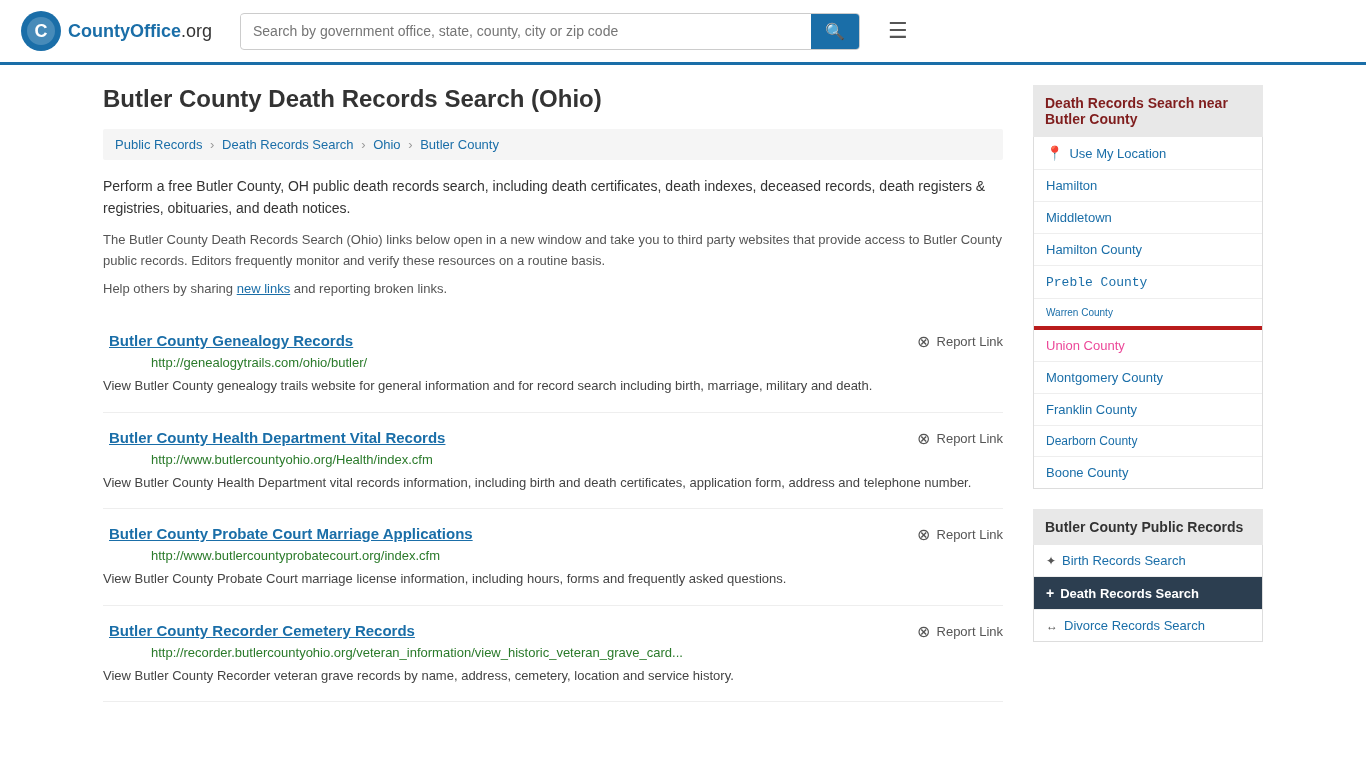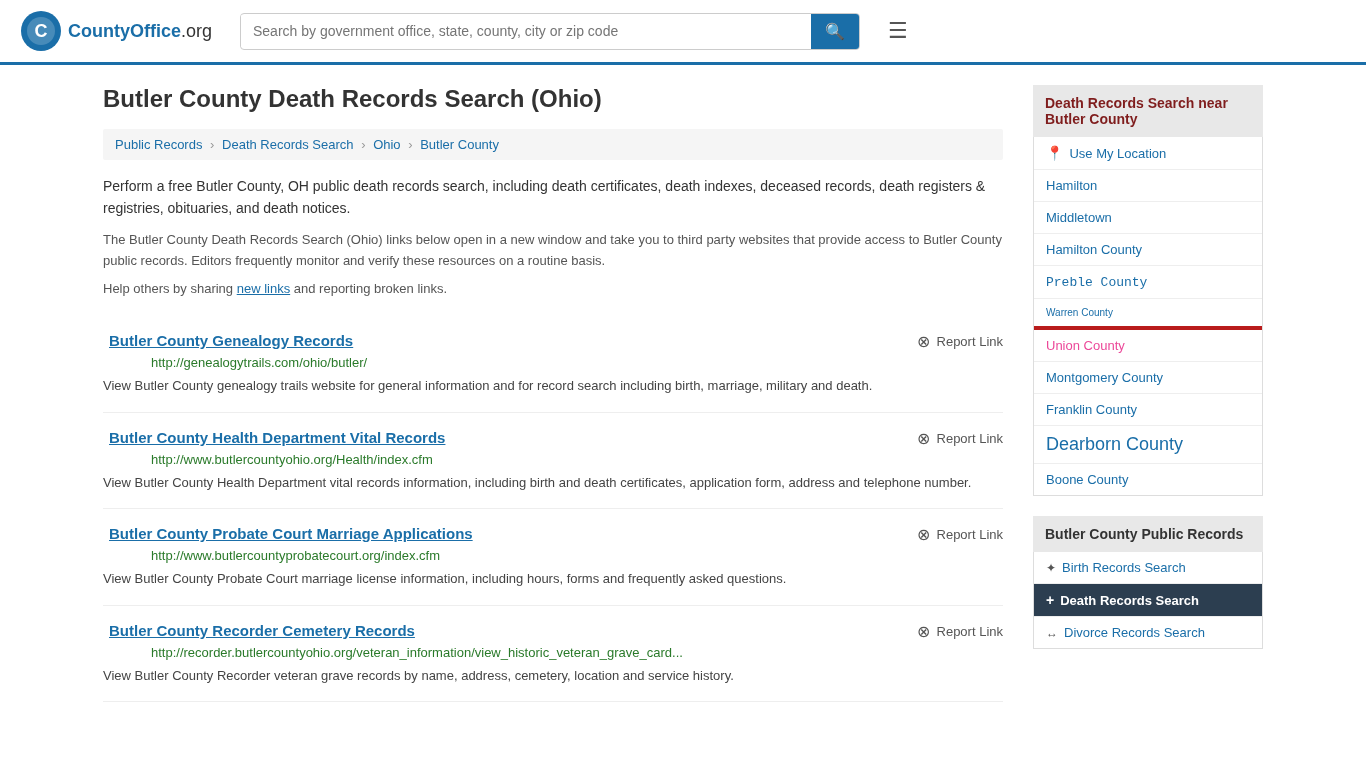--- a/index.html
+++ b/index.html
@@ -337,21 +337,21 @@
         </div>
         <div class="sidebar-list-item" style="padding:8px 12px;border-bottom:1px solid #eee;font-size:13px;">
           <a href="#" style="color:#ec4899;text-decoration:none;">Union County</a>
         </div>
         <div class="sidebar-list-item" style="padding:8px 12px;border-bottom:1px solid #eee;font-size:13px;">
           <a href="#" style="color:#1a6ea8;text-decoration:none;">Montgomery County</a>
         </div>
         <div class="sidebar-list-item" style="padding:8px 12px;border-bottom:1px solid #eee;font-size:13px;">
           <a href="#" style="color:#1a6ea8;text-decoration:none;">Franklin County</a>
         </div>
-        <div class="sidebar-list-item" style="padding:8px 12px;border-bottom:1px solid #eee;font-size:18px;">
+        <div class="sidebar-list-item" style="padding:8px 12px;border-bottom:1px solid #eee;font-size:12px;">
           <a href="#" style="color:#1a6ea8;text-decoration:none;">Dearborn County</a>
         </div>
         <div class="sidebar-list-item" style="padding:8px 12px;font-size:13px;">
           <a href="#" style="color:#1a6ea8;text-decoration:none;">Boone County</a>
         </div>
 
       </div>
     </div>
 
     <div>

